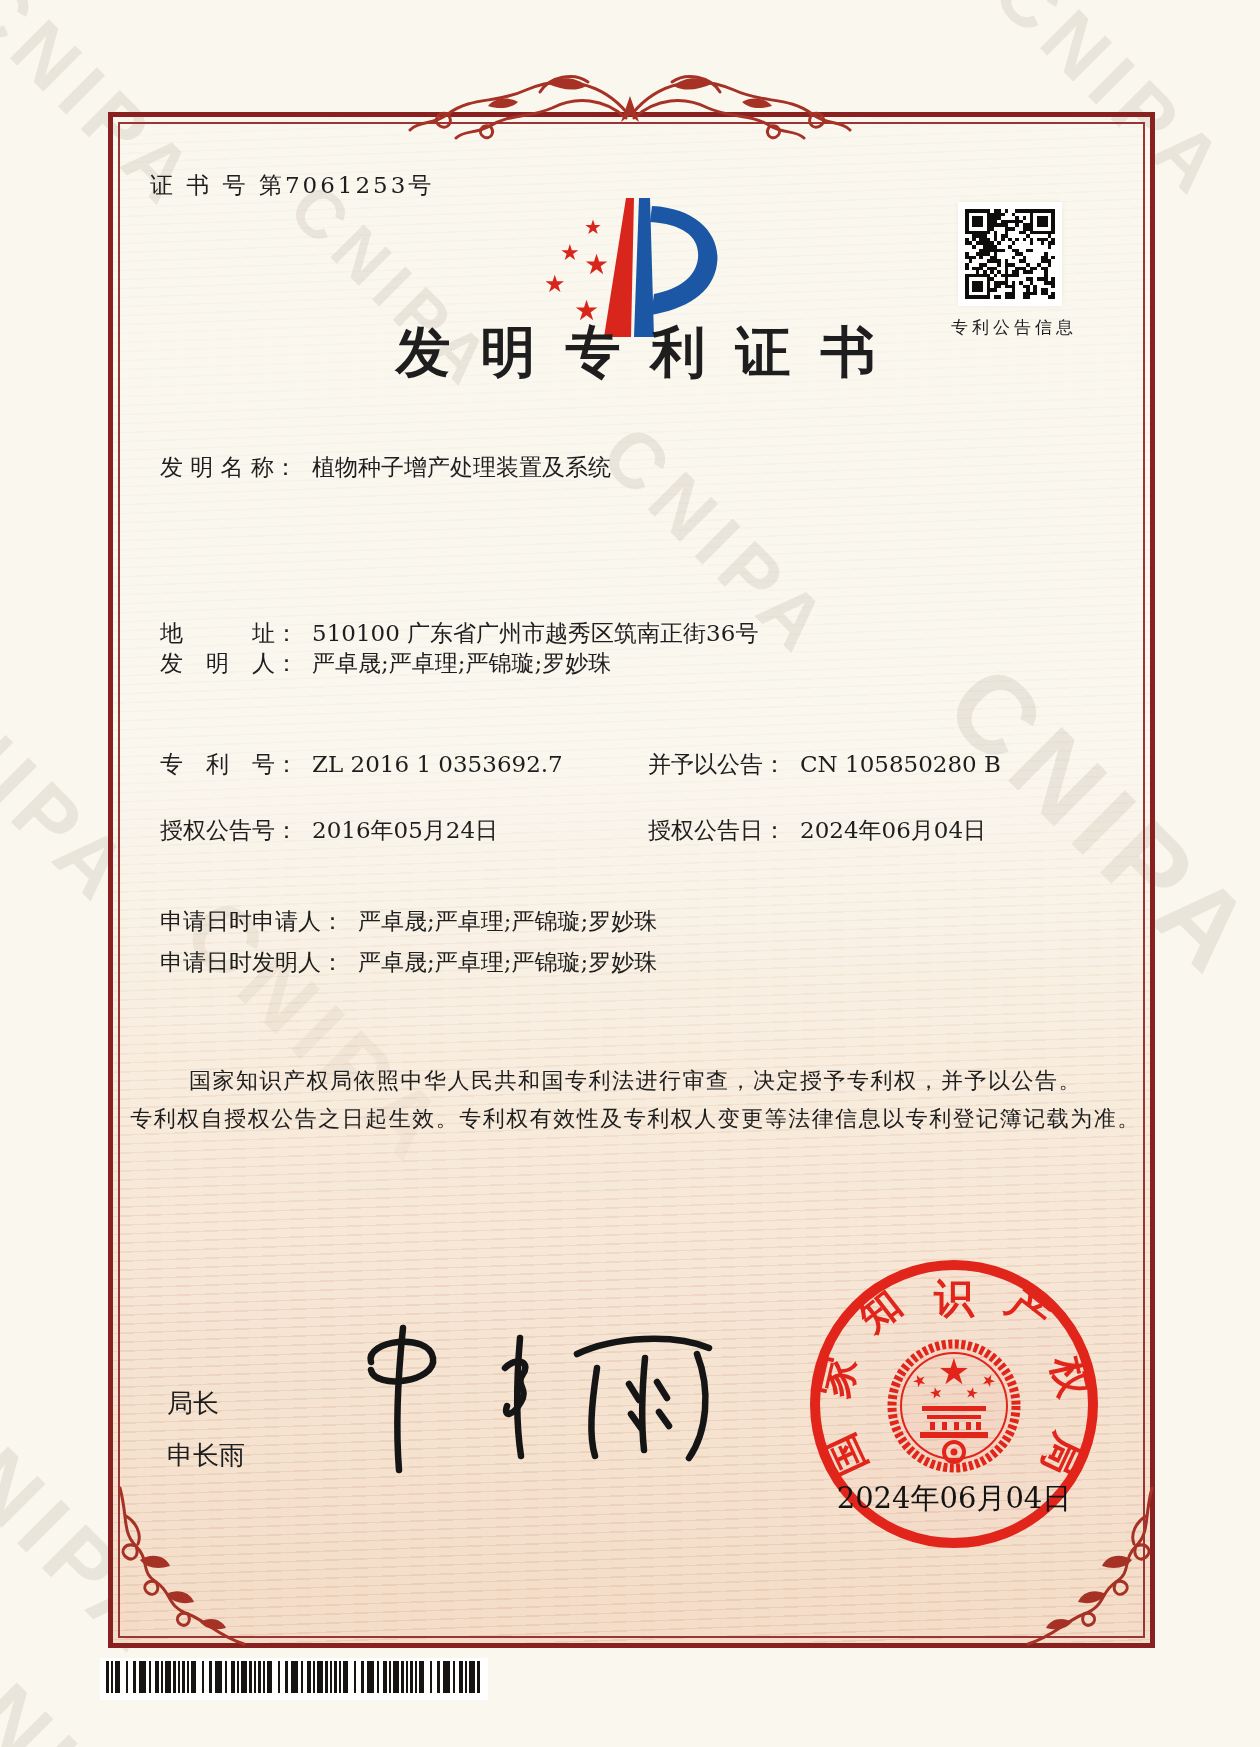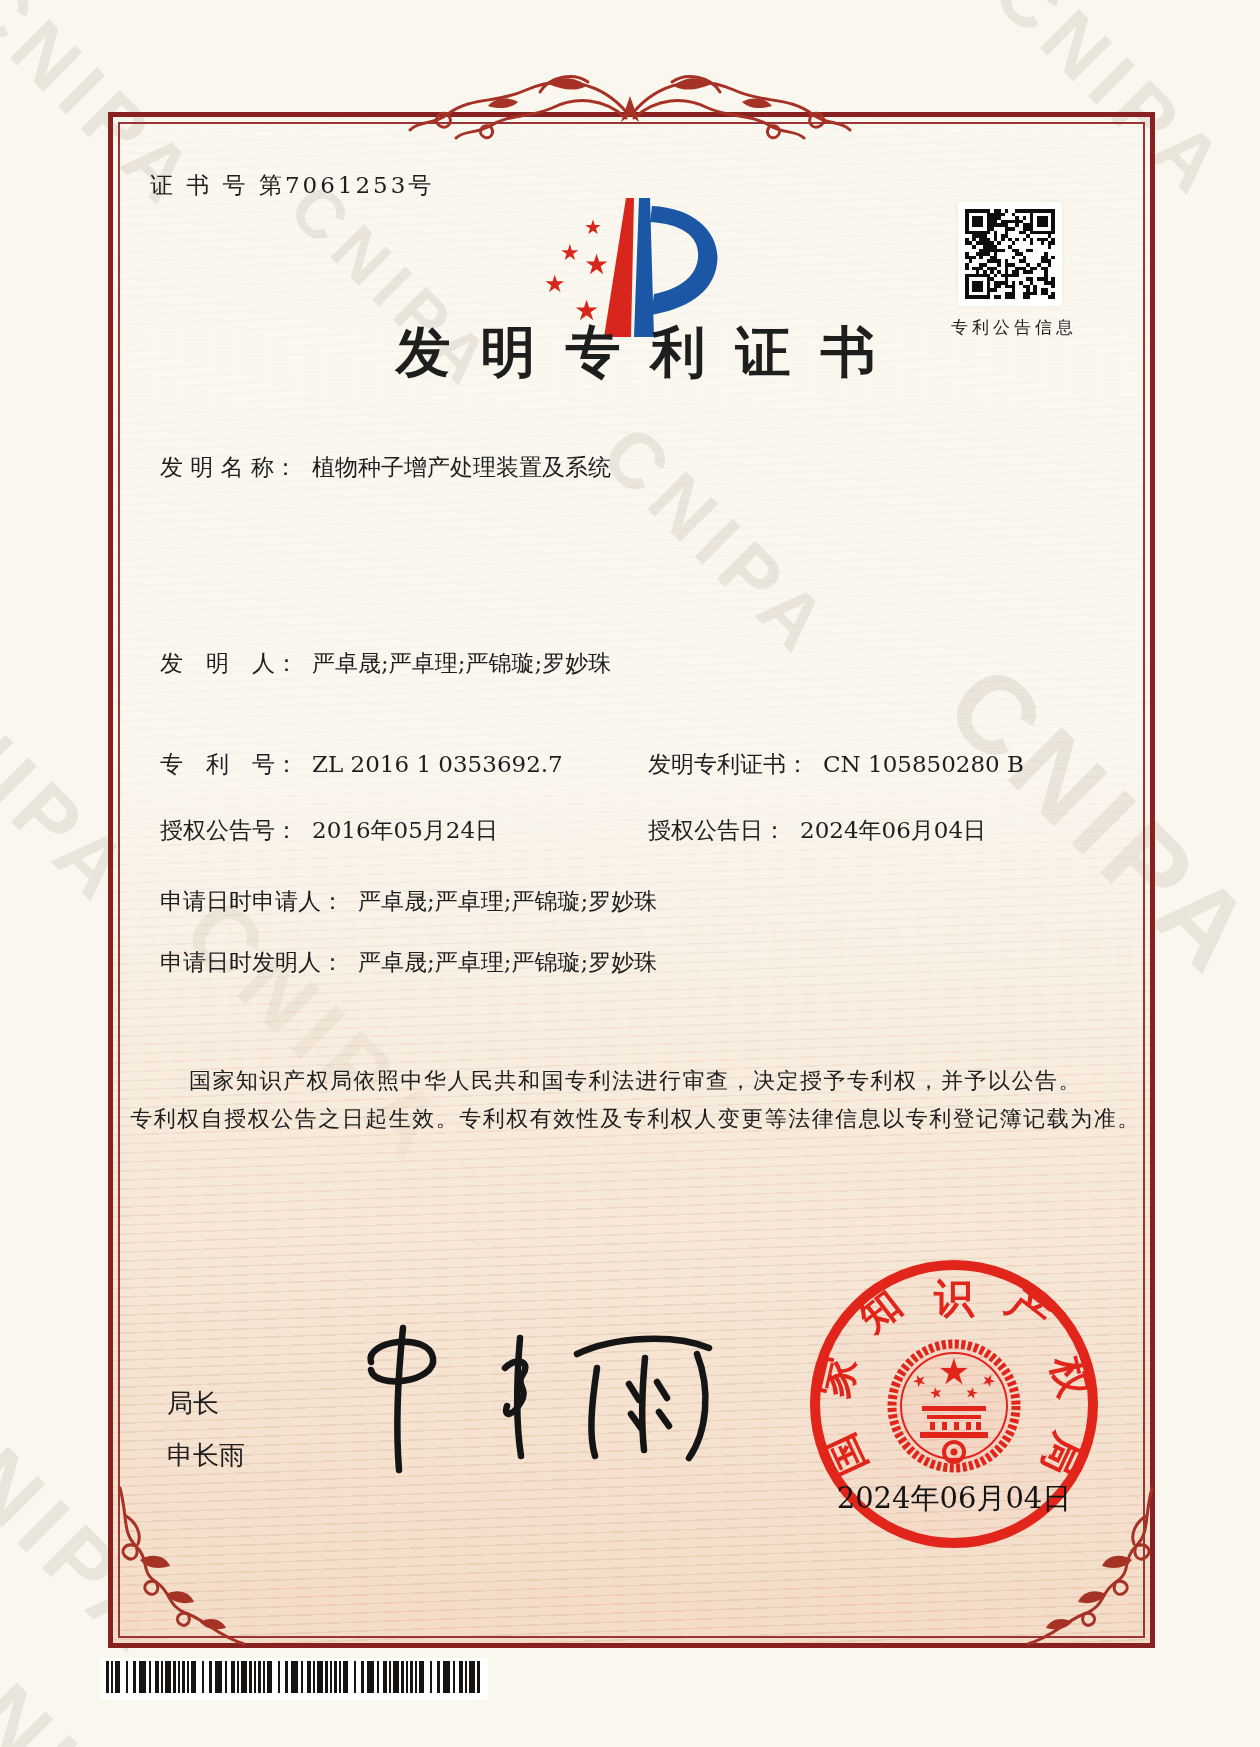--- a/index.html
+++ b/index.html
@@ -462,36 +462,39 @@
         <div style="grid-row:25;grid-column:25"></div>
       </div>
   </div>
   <div class="qr-label">专利公告信息</div>
 
   <div class="title">发明专利证书</div>
 
   <div class="row" style="top:452px;">
     <span class="lab">发 明 名 称：</span><span class="val">植物种子增产处理装置及系统</span>
   </div>
+  <div class="row" style="top:618px;">
+    <span class="lab">地　　　址：</span><span class="val">510100 广东省广州市越秀区筑南正街36号</span>
+  </div>
   <div class="row" style="top:648px;">
     <span class="lab">发　明　人：</span><span class="val">严卓晟;严卓理;严锦璇;罗妙珠</span>
   </div>
   <div class="row" style="top:749px;">
     <span class="lab">专　利　号：</span><span class="val">ZL 2016 1 0353692.7</span>
     <span class="rcol">
-      <span class="rlab">发明专利证书：</span><span class="val">CN 105850280 B</span>
+      <span class="rlab">并予以公告：</span><span class="val">CN 105850280 B</span>
     </span>
   </div>
   <div class="row" style="top:815px;">
     <span class="lab">授权公告号：</span><span class="val">2016年05月24日</span>
     <span class="rcol">
       <span class="rlab">授权公告日：</span><span class="val">2024年06月04日</span>
     </span>
   </div>
-  <div class="row" style="top:886px;">
+  <div class="row" style="top:906px;">
     <span class="lab-long">申请日时申请人：</span><span class="val">严卓晟;严卓理;严锦璇;罗妙珠</span>
   </div>
   <div class="row" style="top:947px;">
     <span class="lab-long">申请日时发明人：</span><span class="val">严卓晟;严卓理;严锦璇;罗妙珠</span>
   </div>
 
   <div class="statement" style="top:1066px;">国家知识产权局依照中华人民共和国专利法进行审查，决定授予专利权，并予以公告。</div>
   <div class="statement" style="top:1104px;">专利权自授权公告之日起生效。专利权有效性及专利权人变更等法律信息以专利登记簿记载为准。</div>
 
   <div class="director-label">局长</div>

